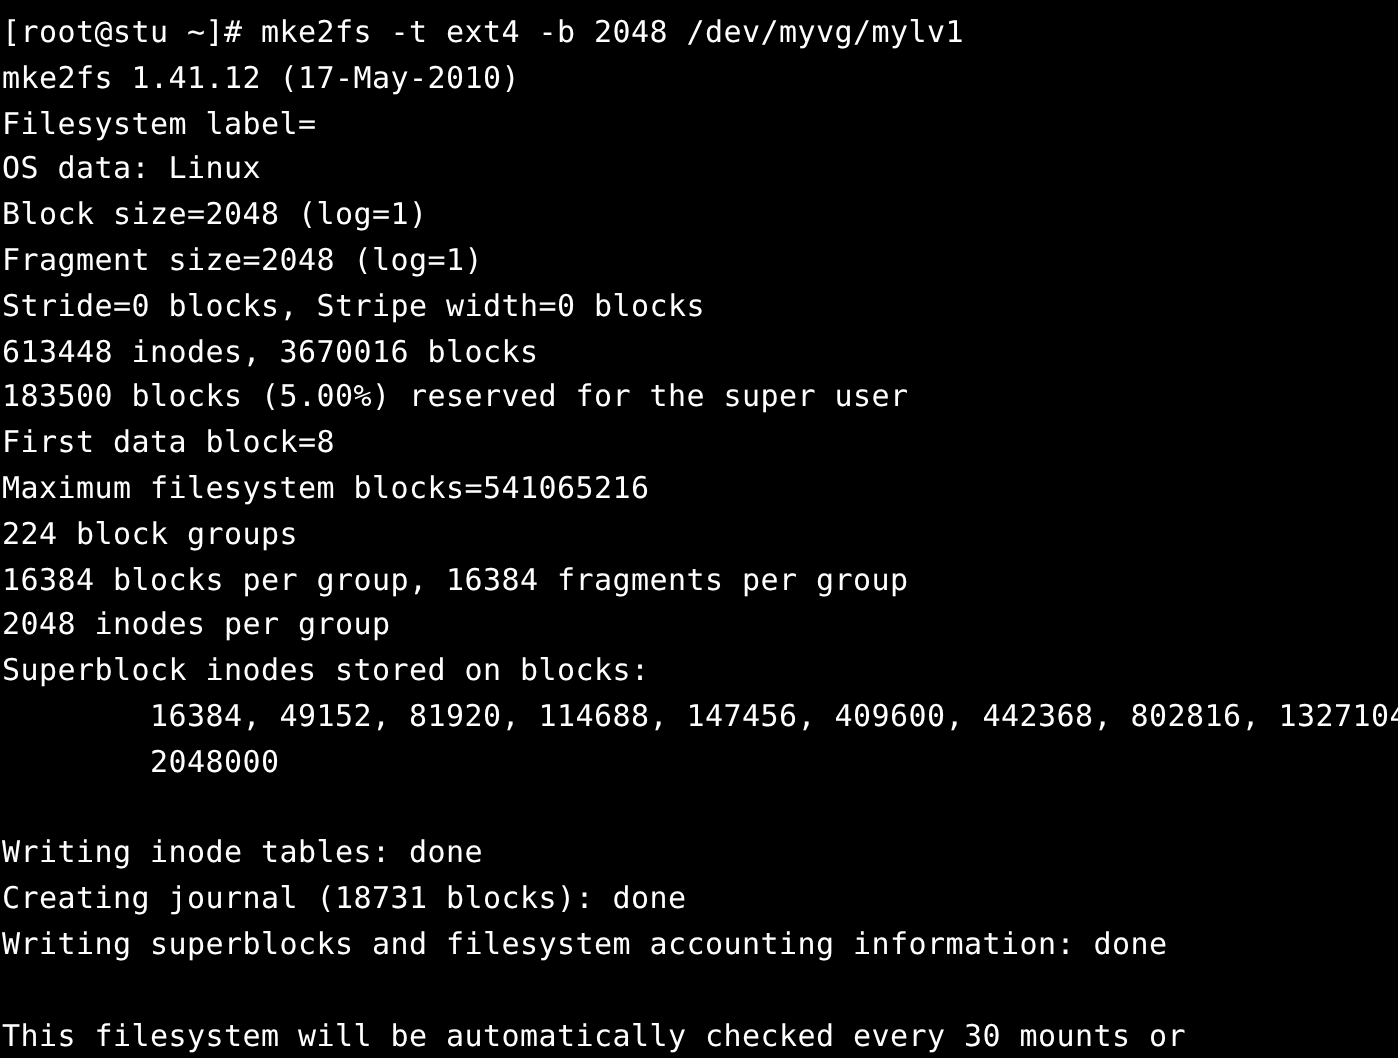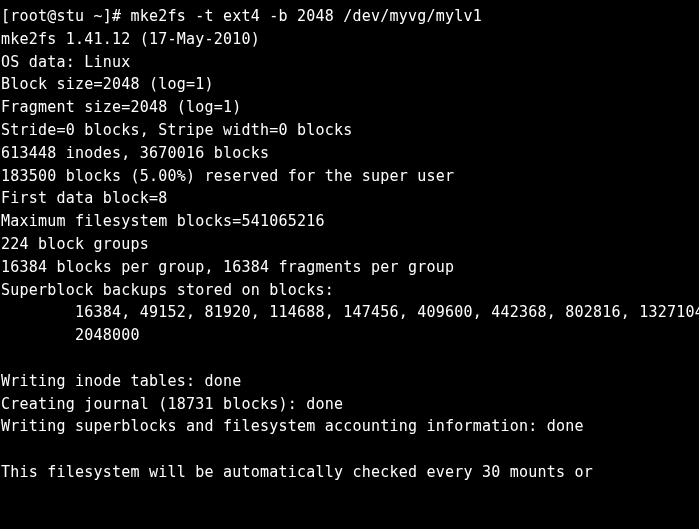--- a/index.html
+++ b/index.html
@@ -36,31 +36,33 @@
   .line.blank {
     color: transparent;
   }
 </style>
 </head>
 <body style="background: rgb(0, 0, 0);">
 
 <div id="terminal" style="background: rgb(0, 0, 0); color: rgb(255, 255, 255);">
   <div class="line">[root@stu ~]# mke2fs -t ext4 -b 2048 /dev/myvg/mylv1</div>
   <div class="line">mke2fs 1.41.12 (17-May-2010)</div>
+  <div class="line">Filesystem label=</div>
   <div class="line">OS data: Linux</div>
   <div class="line">Block size=2048 (log=1)</div>
   <div class="line">Fragment size=2048 (log=1)</div>
   <div class="line">Stride=0 blocks, Stripe width=0 blocks</div>
   <div class="line">613448 inodes, 3670016 blocks</div>
   <div class="line">183500 blocks (5.00%) reserved for the super user</div>
   <div class="line">First data block=8</div>
   <div class="line">Maximum filesystem blocks=541065216</div>
   <div class="line">224 block groups</div>
   <div class="line">16384 blocks per group, 16384 fragments per group</div>
-  <div class="line">Superblock backups stored on blocks:</div>
+  <div class="line">2048 inodes per group</div>
+  <div class="line">Superblock inodes stored on blocks:</div>
   <div class="line">        16384, 49152, 81920, 114688, 147456, 409600, 442368, 802816, 1327104,</div>
   <div class="line">        2048000</div>
   <div class="line blank"></div>
   <div class="line">Writing inode tables: done</div>
   <div class="line">Creating journal (18731 blocks): done</div>
   <div class="line">Writing superblocks and filesystem accounting information: done</div>
   <div class="line blank"></div>
   <div class="line">This filesystem will be automatically checked every 30 mounts or</div>
 
 </div>

